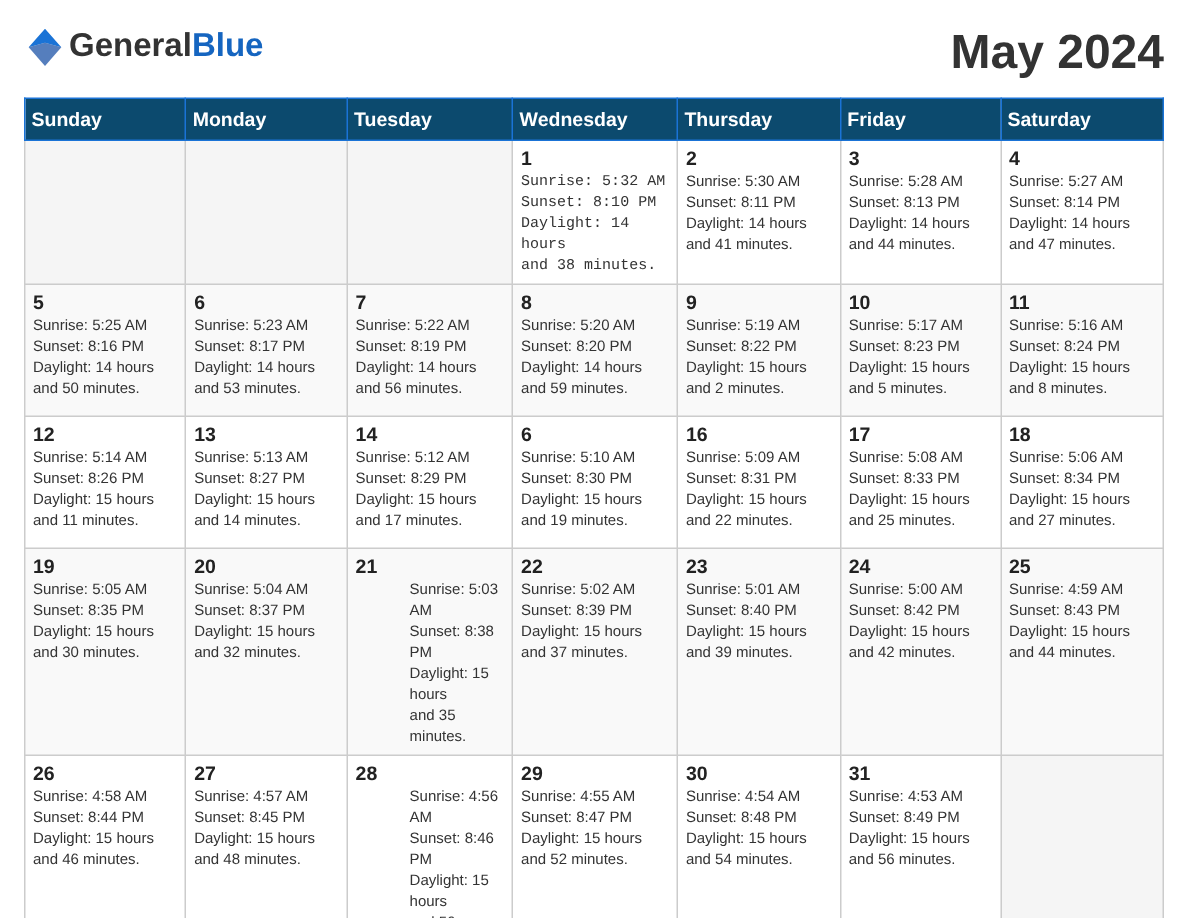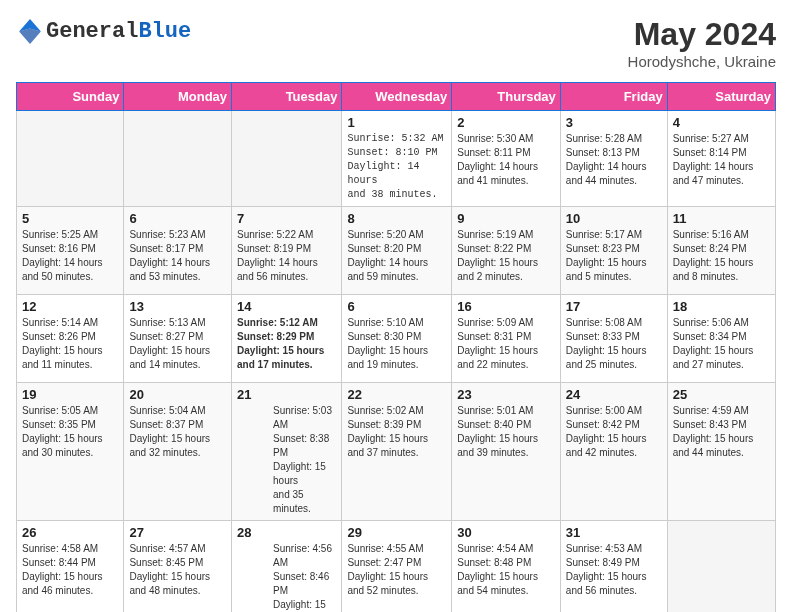--- a/index.html
+++ b/index.html
@@ -11,22 +11,21 @@
       padding: 16px;
     }
     .header {
       display: flex;
       justify-content: space-between;
       align-items: flex-start;
       margin-bottom: 12px;
     }
     .logo {
       display: flex;
-      align-items: flex-end;
-      font-family: Liberation Mono, monospace;
+      align-items: center;
     }
     .logo-text-general {
       font-size: 22px;
       font-weight: bold;
       color: #333;
     }
     .logo-text-blue {
       font-size: 22px;
       font-weight: bold;
       color: #1565c0;
@@ -47,24 +46,24 @@
     .subtitle {
       font-size: 15px;
       color: #555;
     }
     table {
       width: 100%;
       border-collapse: collapse;
       font-size: 11px;
     }
     thead tr th {
-      background-color: #ec4899;
+      background-color: #0c4a6e;
       color: #fff;
       padding: 6px 4px;
-      text-align: right;
+      text-align: left;
       font-size: 13px;
       font-weight: bold;
       border: 1px solid #1a73d6;
     }
     tbody tr td {
       border: 1px solid #ccc;
       vertical-align: top;
       padding: 4px 5px;
       min-height: 80px;
       height: 88px;
@@ -97,21 +96,20 @@
     <svg class="logo-icon" viewBox="0 0 36 36">
       <polygon points="18,4 32,20 18,16 4,20" fill="#1a73d6"></polygon>
       <polygon points="18,16 32,20 18,36 4,20" fill="#0d47a1" opacity="0.7"></polygon>
     </svg>
     <div>
       <span class="logo-text-general">General</span><span class="logo-text-blue">Blue</span>
     </div>
   </div>
   <div class="title-block">
     <div class="month-title">May 2024</div>
-    <div class="subtitle">Horodyshche, Ukraine</div>
   </div>
 </div>
 
 <table>
   <thead>
     <tr id="weekday-header">
     <th>Sunday</th>
         <th>Monday</th>
         <th>Tuesday</th>
         <th>Wednesday</th>
@@ -215,21 +213,21 @@
         </td>
         <td>
           <div class="day-number">13</div>
           <div class="day-info" style="white-space: pre-line;">Sunrise: 5:13 AM
 Sunset: 8:27 PM
 Daylight: 15 hours
 and 14 minutes.</div>
         </td>
         <td>
           <div class="day-number">14</div>
-          <div class="day-info" style="white-space: pre-line; font-weight: bold;">Sunrise: 5:12 AM
+          <div class="day-info" style="white-space: pre-line;">Sunrise: 5:12 AM
 Sunset: 8:29 PM
 Daylight: 15 hours
 and 17 minutes.</div>
         </td>
         <td>
           <div class="day-number">6</div>
           <div class="day-info" style="white-space: pre-line;">Sunrise: 5:10 AM
 Sunset: 8:30 PM
 Daylight: 15 hours
 and 19 minutes.</div>
@@ -325,21 +323,21 @@
         <td>
           <div class="day-number">28</div>
           <div class="day-info" style="white-space: pre-line; margin-left: 36px;">Sunrise: 4:56 AM
 Sunset: 8:46 PM
 Daylight: 15 hours
 and 50 minutes.</div>
         </td>
         <td>
           <div class="day-number">29</div>
           <div class="day-info" style="white-space: pre-line;">Sunrise: 4:55 AM
-Sunset: 2:47 PM
+Sunset: 8:47 PM
 Daylight: 15 hours
 and 52 minutes.</div>
         </td>
         <td>
           <div class="day-number">30</div>
           <div class="day-info" style="white-space: pre-line;">Sunrise: 4:54 AM
 Sunset: 8:48 PM
 Daylight: 15 hours
 and 54 minutes.</div>
         </td>

